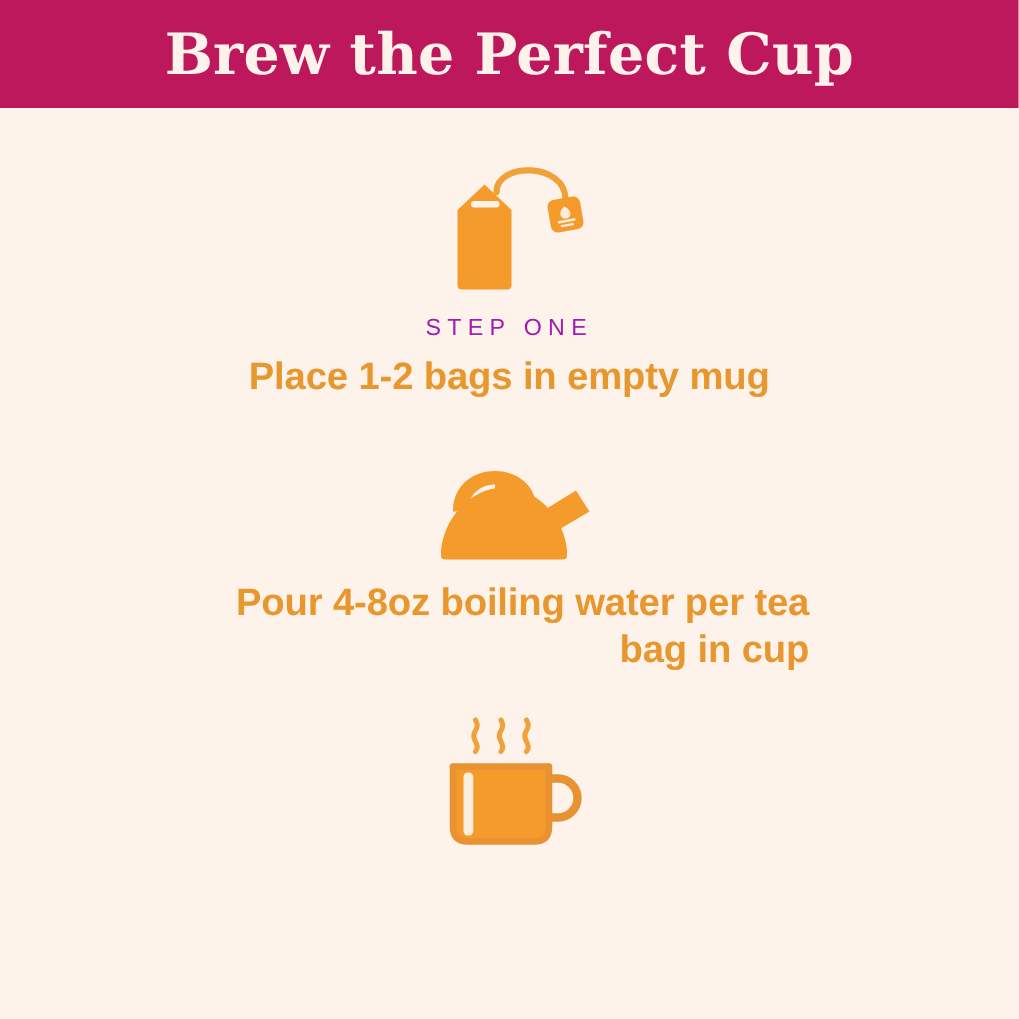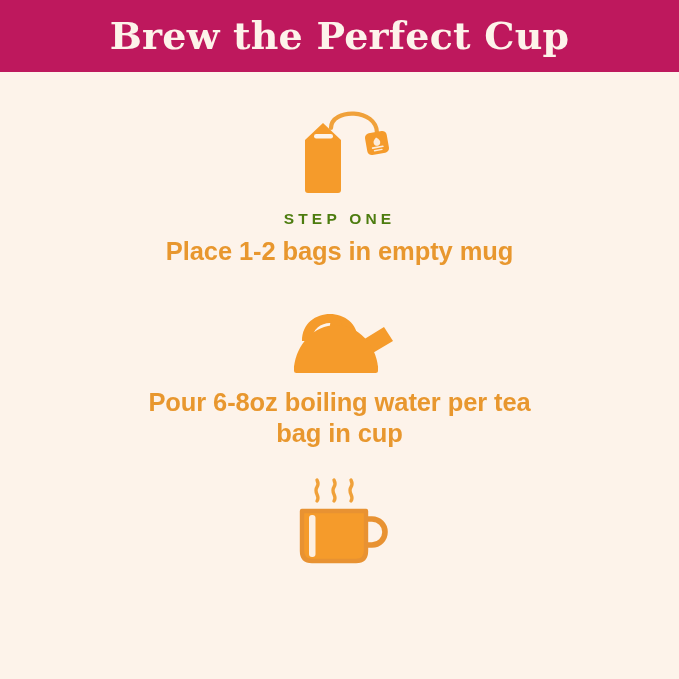--- a/index.html
+++ b/index.html
@@ -61,33 +61,33 @@
   }
 
   .step-icon {
     display: block;
     line-height: 0;
   }
 
   .step-label {
     margin-top: 12px;
     font-size: 15.5px;
-    font-weight: bold;
+    font-weight: normal;
     letter-spacing: 4.2px;
-    color: #4d7c0f;
+    color: #a21caf;
     text-transform: uppercase;
     text-align: center;
   }
 
   .step-text {
     margin-top: 8px;
     font-size: 25.5px;
     font-weight: bold;
     color: #E8972E;
-    text-align: center;
+    text-align: right;
     line-height: 1.22;
     max-width: 440px;
     letter-spacing: -0.1px;
   }
 
   
   .step-one   { margin-top: 18px; }
   .step-two   { margin-top: 30px; }
   .step-three { margin-top: 26px; }
 </style>
@@ -135,21 +135,21 @@
             <path d="M50 28 Q50 22 56 22 Q62 22 62 28 L62 34 L50 34 Z"></path>
 
             <path d="M78 46 L104 30 L113 44 L86 60 Z"></path>
 
             <path d="M56 28 C34 28 16 48 14 70 L98 70 C96 48 78 28 56 28 Z"></path>
 
             <rect x="14" y="68" width="84" height="8" rx="2.5"></rect>
           </g>
         </svg>
       </span>
-      <div class="step-text" style="max-width:400px">Pour 6-8oz boiling water per tea bag in cup</div>
+      <div class="step-text" style="max-width:400px">Pour 4-8oz boiling water per tea bag in cup</div>
     </div>
 
     <div class="step step-three">
       <span class="step-icon">
         <svg width="104" height="92" viewBox="0 0 104 92" xmlns="http://www.w3.org/2000/svg">
 
           <g fill="none" stroke="#F0A13A" stroke-width="3.4" stroke-linecap="round">
             <path d="M29 26 C33 21, 25 18, 29 12 C31 9, 30 7, 29 5"></path>
             <path d="M46 26 C50 21, 42 18, 46 12 C48 9, 47 7, 46 5"></path>
             <path d="M63 26 C67 21, 59 18, 63 12 C65 9, 64 7, 63 5"></path>

